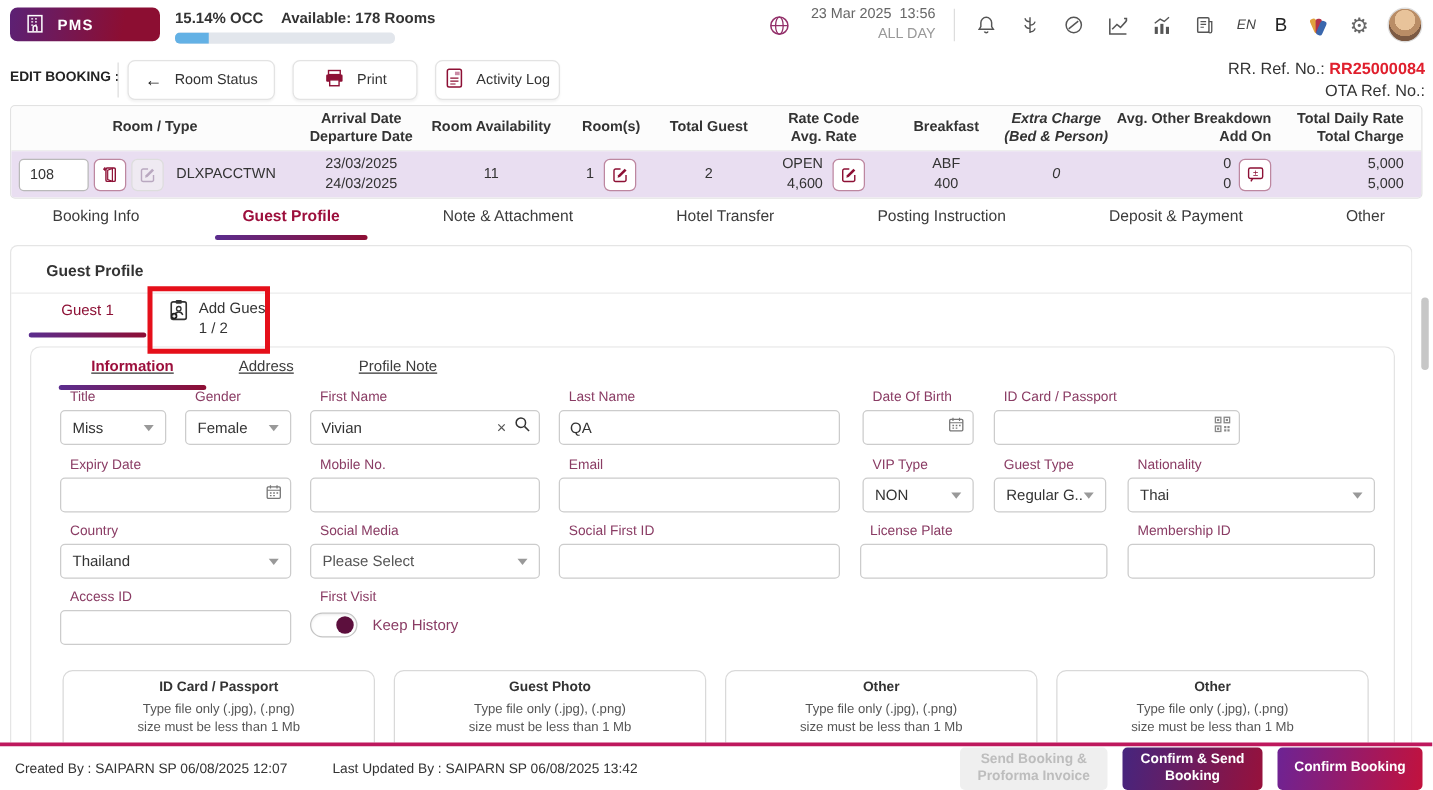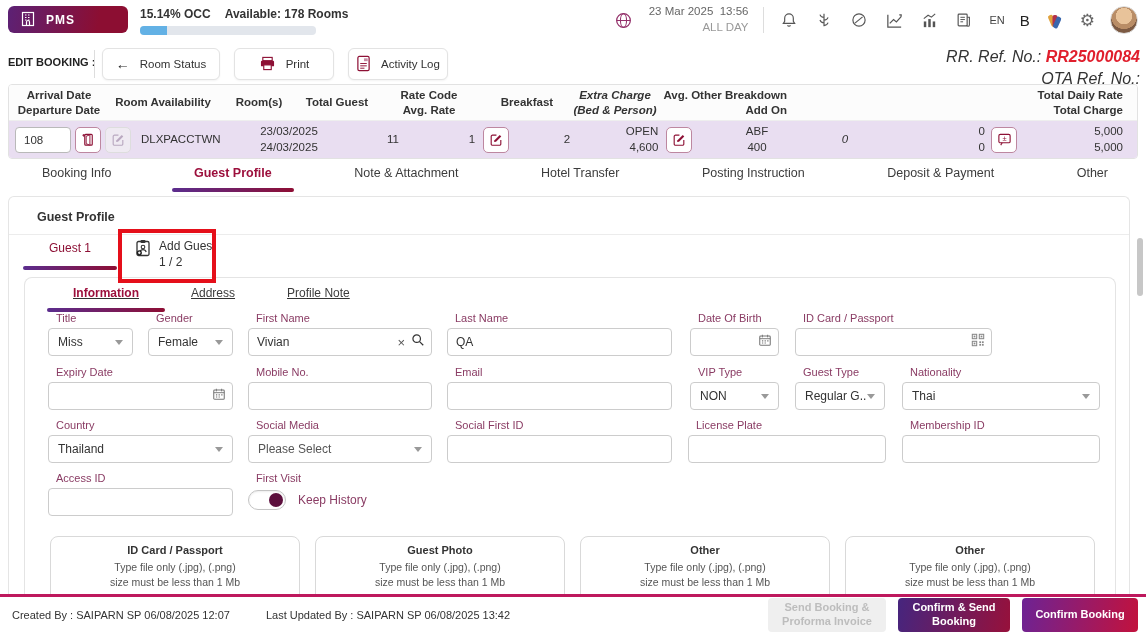--- a/index.html
+++ b/index.html
@@ -14,38 +14,38 @@
   .occ-wrap { position:absolute; left:140px; top:7px; font-size:12px; font-weight:bold; color:#333; }
   .occ-wrap span { margin-right:14px; }
   .occ-bar { position:absolute; left:140px; top:26px; width:176px; height:9px; background:#e2e6ec; border-radius:4px; overflow:hidden; }
   .occ-fill { height:100%; width:15.14%; background:#63b1e5; }
   .top-right { position:absolute; right:8px; top:0; height:40px; display:flex; align-items:center; gap:15px; }
   .date-block { text-align:right; font-size:11.5px; color:#666; line-height:1.35; }
   .date-block .l2 { color:#999; }
   .tdiv { width:1px; height:26px; background:#ddd; }
   .ticon { width:20px; height:20px; display:flex; align-items:center; justify-content:center; cursor:pointer; }
   .ticon svg { display:block; }
-  .lang { font-size:11px; color:#444; cursor:pointer; }
+  .lang { font-size:11px; color:#444; cursor:pointer;font-style:italic; }
   .boldb { font-size:15px; color:#222; cursor:pointer; }
   .gear { font-size:17px; color:#666; cursor:pointer; line-height:1; }
   .avatar { width:28px; height:28px; border-radius:50%; cursor:pointer;
     background:radial-gradient(circle at 50% 35%, #e8c39a 0 38%, #b98d66 39% 60%, #7c5a43 61% 100%); border:1px solid #ddd; }
 
   
   .toolbar { position:absolute; left:0; top:42px; width:1146px; height:40px; background:#fff; }
   .eb-label { position:absolute; left:8px; top:14px; font-size:11px; font-weight:bold; color:#222; }
   .eb-div { position:absolute; left:94px; top:8px; width:1px; height:28px; background:#ddd; }
   .tb-btn { position:absolute; top:6px; height:32px; background:#fff; border:1px solid #e3e3e3; border-radius:6px;
     box-shadow:0 1px 2px rgba(0,0,0,.05); display:flex; align-items:center; justify-content:center; gap:10px;
     font-size:11.5px; color:#333; cursor:pointer; }
   .tb-room { left:102px; width:118px; }
   .tb-print { left:234px; width:100px; }
   .tb-log  { left:348px; width:100px; }
   .back-ar { font-size:14px; color:#222; }
-  .refs { position:absolute; right:6px; top:4px; text-align:right; font-size:16px; color:#333; line-height:1.35;font-style:italic; }
+  .refs { position:absolute; right:6px; top:4px; text-align:right; font-size:13px; color:#333; line-height:1.35; }
   .ref-red { color:#e01f2d; font-weight:bold; }
 
   
   .btable { position:absolute; left:8px; top:84px; width:1130px; border:1px solid #e2e2e2; border-radius:4px; overflow:hidden; }
   .brow { display:flex; align-items:center; }
   .bhead { height:36px; background:#fcfcfc; border-bottom:1px solid #eee; font-size:11.5px; font-weight:bold; color:#333; }
   .bdata { height:37px; background:#e9def1; font-size:11.5px; color:#333; }
   .c { flex:0 0 auto; text-align:center; line-height:1.3; }
   .c1{ width:230px; } .c2{ width:100px; } .c3{ width:108px; } .c4{ width:84px; } .c5{ width:72px; }
   .c6{ width:112px; } .c7{ width:84px; } .c8{ width:92px;font-style:italic; } .c9{ width:130px; text-align:right; padding-right:4px; }
@@ -244,20 +244,23 @@
     <span>Activity Log</span>
   </div>
   <div class="refs">
     <div><span>RR. Ref. No.:</span> <span class="ref-red">RR25000084</span></div>
     <div><span>OTA Ref. No.:</span> <span></span></div>
   </div>
 </div>
 
 <div class="btable">
   <div class="brow bhead">
+    <div class="c c1">
+        <div>Room / Type</div>
+      </div>
     <div class="c c2">
         <div>Arrival Date</div>
         <div class="hl2">Departure Date</div>
       </div>
     <div class="c c3">
         <div>Room Availability</div>
       </div>
     <div class="c c4">
         <div>Room(s)</div>
       </div>

